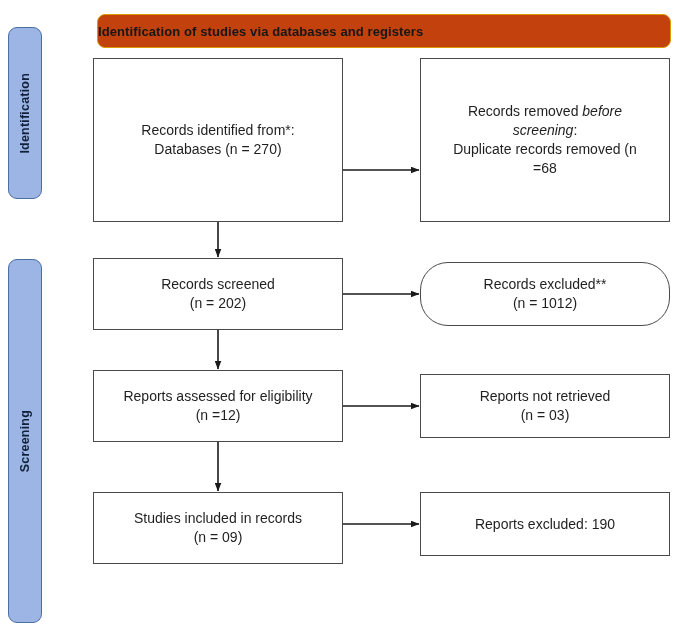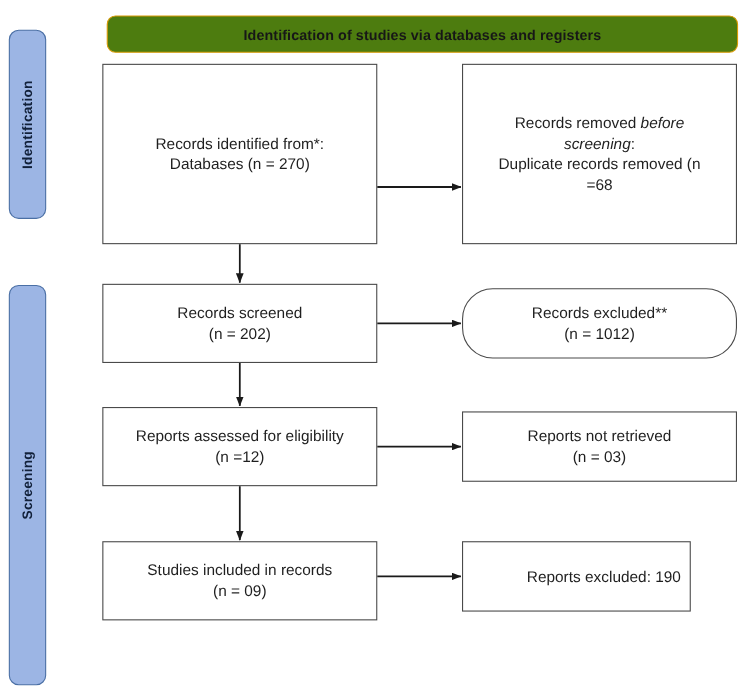--- a/index.html
+++ b/index.html
@@ -51,26 +51,26 @@
     left: 8px; top: 259px;
     width: 34px; height: 364px;
   }
 
   
   #header-banner {
     position: absolute;
     left: 97px; top: 14px;
     width: 574px; height: 34px;
     box-sizing: border-box;
-    background: #4d7c0f;
+    background: #c2410c;
     border: 1.5px solid #D99A06;
     border-radius: 8px;
     display: flex;
     align-items: center;
-    justify-content: center;
+    justify-content: flex-start;
   }
   #header-banner .banner-text {
     font-weight: bold;
     font-size: 13px;
     color: #171717;
     letter-spacing: 0.1px;
     white-space: nowrap;
   }
 
   
@@ -94,21 +94,21 @@
     font-style: italic;
   }
 
   #box-records-identified { left: 93px;  top: 58px;  width: 250px; height: 164px; }
   #box-records-removed    { left: 420px; top: 58px;  width: 250px; height: 164px; }
   #box-records-screened   { left: 93px;  top: 258px; width: 250px; height: 72px;  }
   #box-records-excluded   { left: 420px; top: 262px; width: 250px; height: 64px; border-radius: 28px;  }
   #box-reports-assessed   { left: 93px;  top: 370px; width: 250px; height: 72px;  }
   #box-reports-not-retrieved { left: 420px; top: 374px; width: 250px; height: 64px; }
   #box-studies-included   { left: 93px;  top: 492px; width: 250px; height: 72px;  }
-  #box-reports-excluded   { left: 420px; top: 492px; width: 208px; height: 64px; justify-content: flex-end;  }
+  #box-reports-excluded   { left: 420px; top: 492px; width: 250px; height: 64px;  }
 
   
   #connectors {
     position: absolute;
     left: 0; top: 0;
     width: 682px; height: 629px;
     pointer-events: none;
   }
 </style>
 </head>

